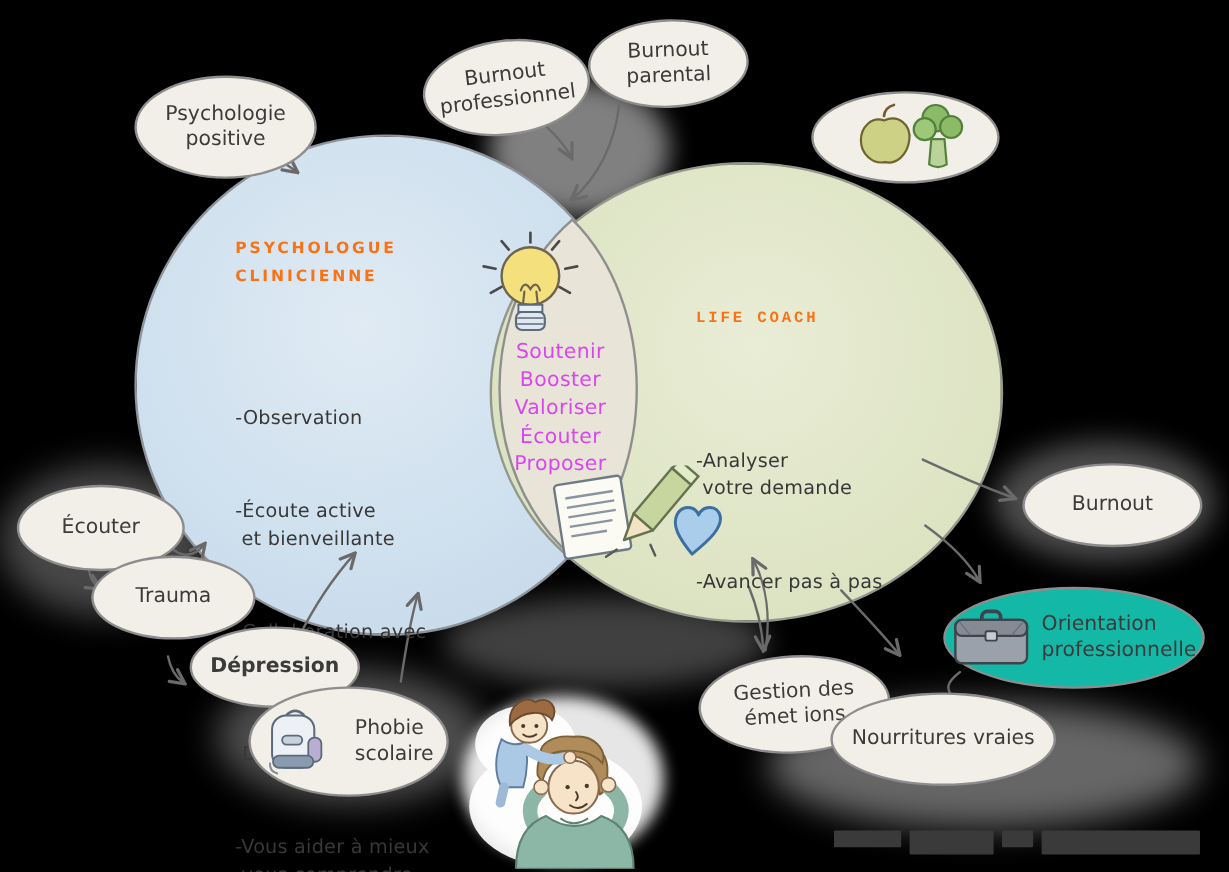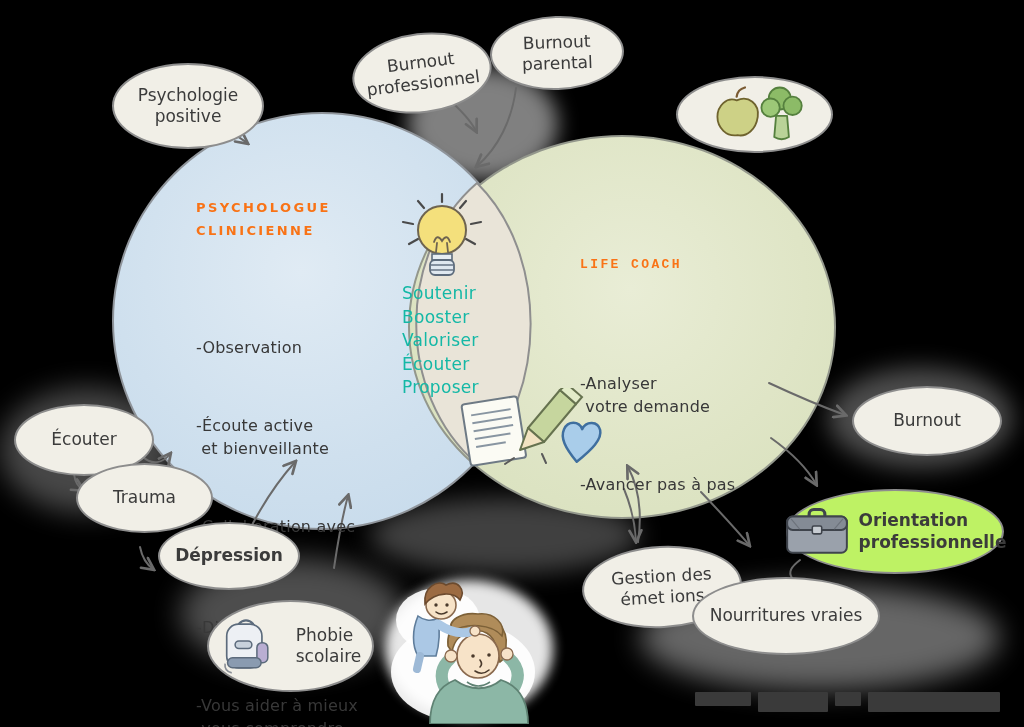--- a/index.html
+++ b/index.html
@@ -14,21 +14,21 @@
     border:2px solid #8f949a;}
   #circle-right{left:408px;top:135px;width:424px;height:380px;
     background:radial-gradient(circle at 52% 40%,#e9edd6 0%,#dfe5c6 55%,#d6dfba 100%);
     border:2px solid #93978c;}
   svg.layer{position:absolute;left:0;top:0;z-index:4;}
   #lens-svg{z-index:3;}
   .txt{position:absolute;z-index:5;white-space:pre;}
   .circle-title{font-size:13px;font-weight:600;letter-spacing:2.4px;line-height:23px;color:#f97316;}
   .circle-list{font-size:16px;line-height:23px;letter-spacing:.2px;color:#383838;}
   .circle-list .item{margin-bottom:9px;}
-  #center-list{width:130px;text-align:left;font-size:17px;line-height:23.5px;color:#14b8a6;letter-spacing:.3px;}
+  #center-list{width:130px;text-align:center;font-size:17px;line-height:23.5px;color:#d946ef;letter-spacing:.3px;}
   .bubble{position:absolute;z-index:6;background:#f1efe7;border:2px solid #8d8d8d;border-radius:50%;
     display:flex;align-items:center;justify-content:center;text-align:center;
     font-size:17px;line-height:1.24;white-space:pre;color:#3b3b3b;box-sizing:border-box;}
   .bubble.icon-row{text-align:left;}
   .bubble svg{flex:0 0 auto;}
   .r-n7{transform:rotate(-7deg);}
   .r-n3{transform:rotate(-3deg);}
   .r-n2{transform:rotate(-2deg);}
   #parent-illus{position:absolute;left:388px;top:572px;z-index:5;}
   #watermark{position:absolute;left:695px;top:692px;width:318px;height:26px;z-index:6;}
@@ -167,36 +167,36 @@
         <circle cx="82" cy="28" r="10" fill="#9cc877" stroke="#55803e" stroke-width="2"></circle>
         <path d="M88,37 L86,60 q8,5 16,0 L100,37 Z" fill="#b9d398" stroke="#55803e" stroke-width="2" stroke-linejoin="round"></path>
       </g>
     </svg>
   </div>
 
   <div class="bubble" style="left:14px;top:404px;width:140px;height:72px;">Écouter</div>
   <div class="bubble" style="left:76px;top:463px;width:137px;height:70px;">Trauma</div>
   <div class="bubble" style="left:158px;top:522px;width:142px;height:68px;font-weight:bold;">Dépression</div>
 
-  <div class="bubble icon-row" style="left:207px;top:600px;width:167px;height:92px;gap:24px;">
+  <div class="bubble icon-row" style="left:207px;top:572px;width:167px;height:92px;gap:24px;">
     <svg width="52" height="64" viewBox="0 0 62 76">
       <path d="M14,70 q-9,-2 -8,-11" fill="none" stroke="#8a8f96" stroke-width="2"></path>
       <rect x="8" y="12" width="42" height="52" rx="14" fill="#edf0f4" stroke="#5c6b7c" stroke-width="2"></rect>
       <path d="M22,12 q9,-9 18,0" fill="none" stroke="#5c6b7c" stroke-width="2.5"></path>
       <rect x="44" y="34" width="13" height="24" rx="6" fill="#b9aed2" stroke="#5c6b7c" stroke-width="1.8"></rect>
       <rect x="9" y="52" width="40" height="12" rx="6" fill="#8a9bb0" stroke="#5c6b7c" stroke-width="1.8"></rect>
       <rect x="18" y="32" width="20" height="9" rx="4.5" fill="#c8d2dc" stroke="#5c6b7c" stroke-width="1.8"></rect>
     </svg>
     <span style="text-align:left;">Phobie
 scolaire</span>
   </div>
 
   <div class="bubble" style="left:852px;top:386px;width:150px;height:70px;">Burnout</div>
 
-  <div class="bubble icon-row" style="left:786px;top:489px;width:218px;height:85px;gap:9px;background:#bef264;font-weight:bold;">
+  <div class="bubble icon-row" style="left:786px;top:489px;width:218px;height:85px;gap:9px;background:#14b8a6;">
     <svg width="66" height="49" viewBox="0 0 84 62">
       <rect x="32" y="3" width="20" height="14" rx="6" fill="none" stroke="#3f444c" stroke-width="4"></rect>
       <rect x="4" y="12" width="76" height="46" rx="7" fill="#9aa1ab" stroke="#3f444c" stroke-width="2.5"></rect>
       <rect x="4" y="12" width="76" height="17" rx="7" fill="#848b95" stroke="#3f444c" stroke-width="2.5"></rect>
       <rect x="36" y="24" width="12" height="10" rx="2" fill="#c7ccd2" stroke="#3f444c" stroke-width="2"></rect>
       <path d="M9,15 L20,28 M75,15 L64,28" stroke="#6d737c" stroke-width="1.5"></path>
     </svg>
     <span style="text-align:left;">Orientation
 professionnelle</span>
   </div>

